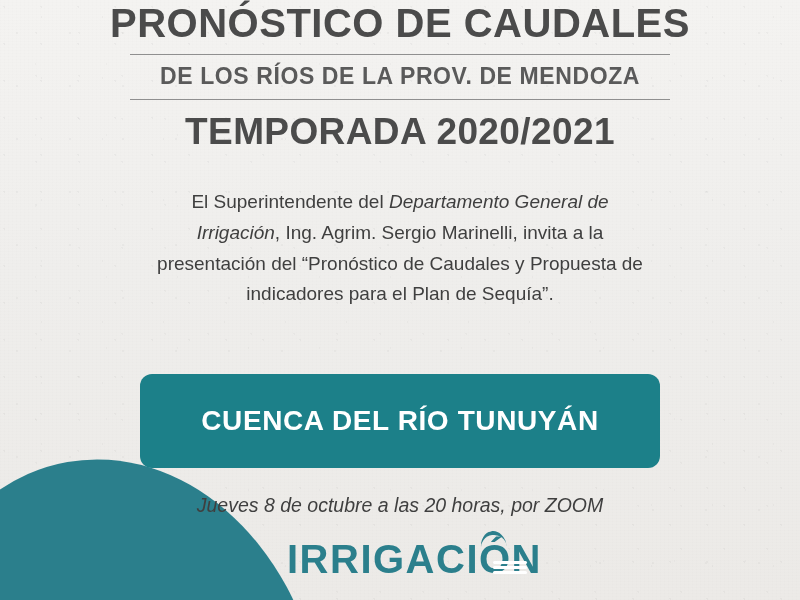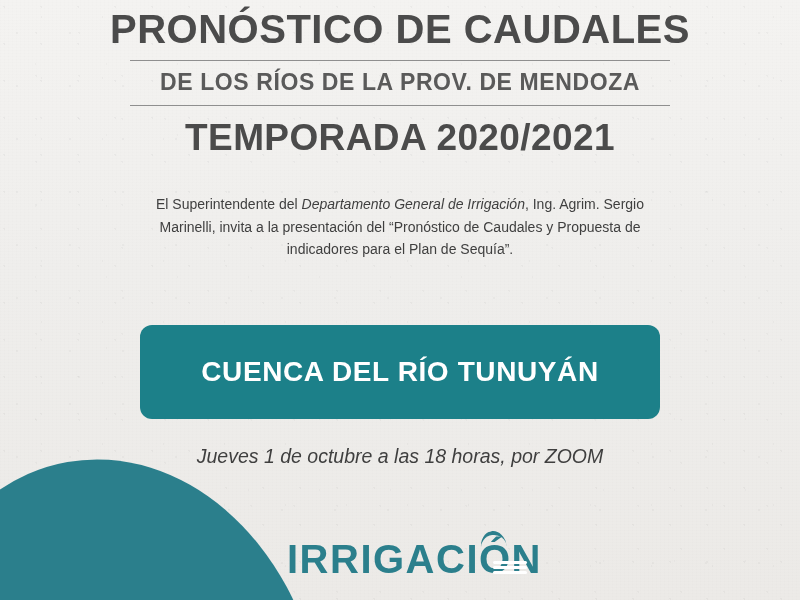--- a/index.html
+++ b/index.html
@@ -46,21 +46,21 @@
   .title-block {
     padding-top: 0;
   }
   .title-main {
     font-size: 40px;
     font-weight: bold;
     letter-spacing: 0.5px;
     color: #4b4b4b;
     line-height: 1.05;
     margin: 0;
-    padding-top: 8px;
+    padding-top: 2px;
   }
   .rule {
     height: 1px;
     background: #8f8f8f;
     margin: 10px auto 9px auto;
     width: 540px;
   }
   .title-sub {
     font-size: 23px;
     font-weight: bold;
@@ -74,21 +74,21 @@
     font-weight: bold;
     letter-spacing: 0.4px;
     color: #4b4b4b;
     margin: 12px;
     line-height: 1.1;
   }
 
   .paragraph {
     margin: 34px auto 0 auto;
     width: 500px;
-    font-size: 14px;
+    font-size: 19px;
     line-height: 1.62;
     color: #3f3f3f;
   }
   .paragraph .it {
     font-style: italic;
   }
 
   .cta-wrap {
     margin-top: 64px;
     display: flex;
@@ -204,21 +204,21 @@
     </div>
 
     <p class="paragraph">
       <span>El Superintendente del </span><span class="it">Departamento General de Irrigación</span><span>, Ing. Agrim. Sergio Marinelli, invita a la presentación del “Pronóstico de Caudales y Propuesta de indicadores para el Plan de Sequía”.</span>
     </p>
 
     <div class="cta-wrap">
       <button class="cta">CUENCA DEL RÍO TUNUYÁN</button>
     </div>
 
-    <div class="when">Jueves 1 de octubre a las 18 horas, por ZOOM</div>
+    <div class="when">Jueves 8 de octubre a las 20 horas, por ZOOM</div>
   </div>
 
   <div class="brand">
     <div class="brand-text">
       <span>IRRIGACIÓN</span>
       <span class="brand-accent"></span>
       <span class="wave-mark">
         <i></i>
           <i></i>
           <i></i>

